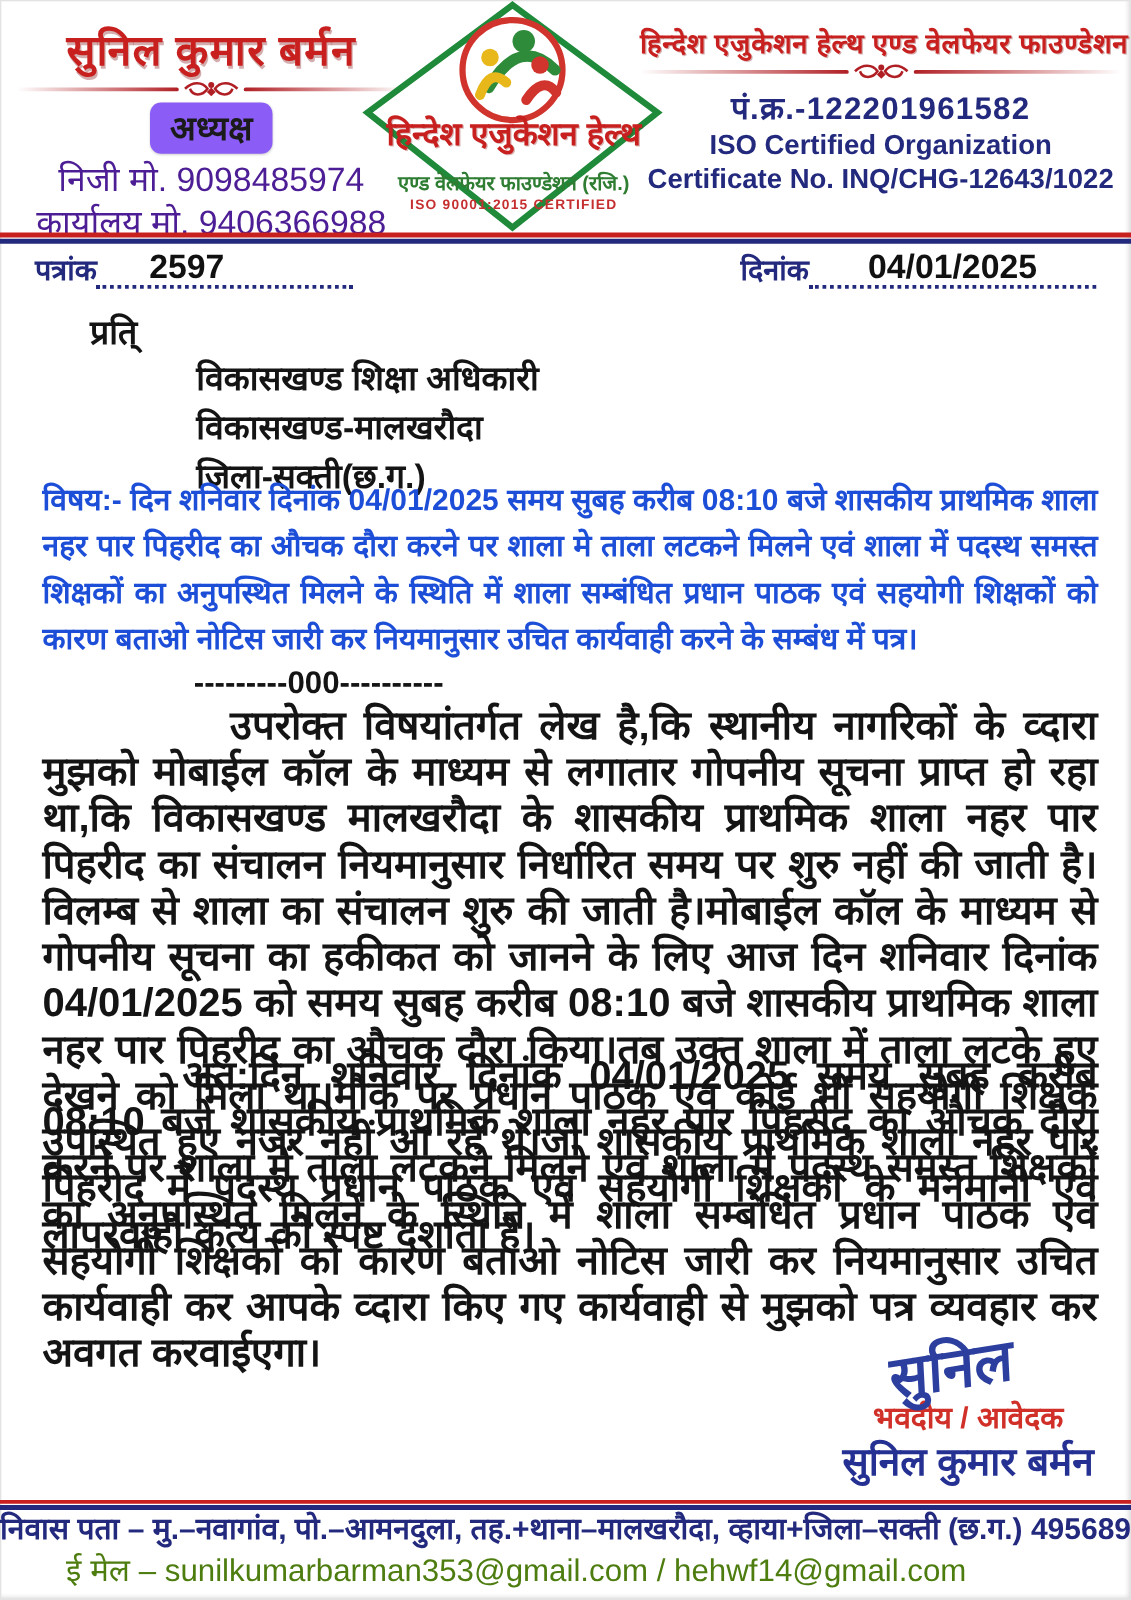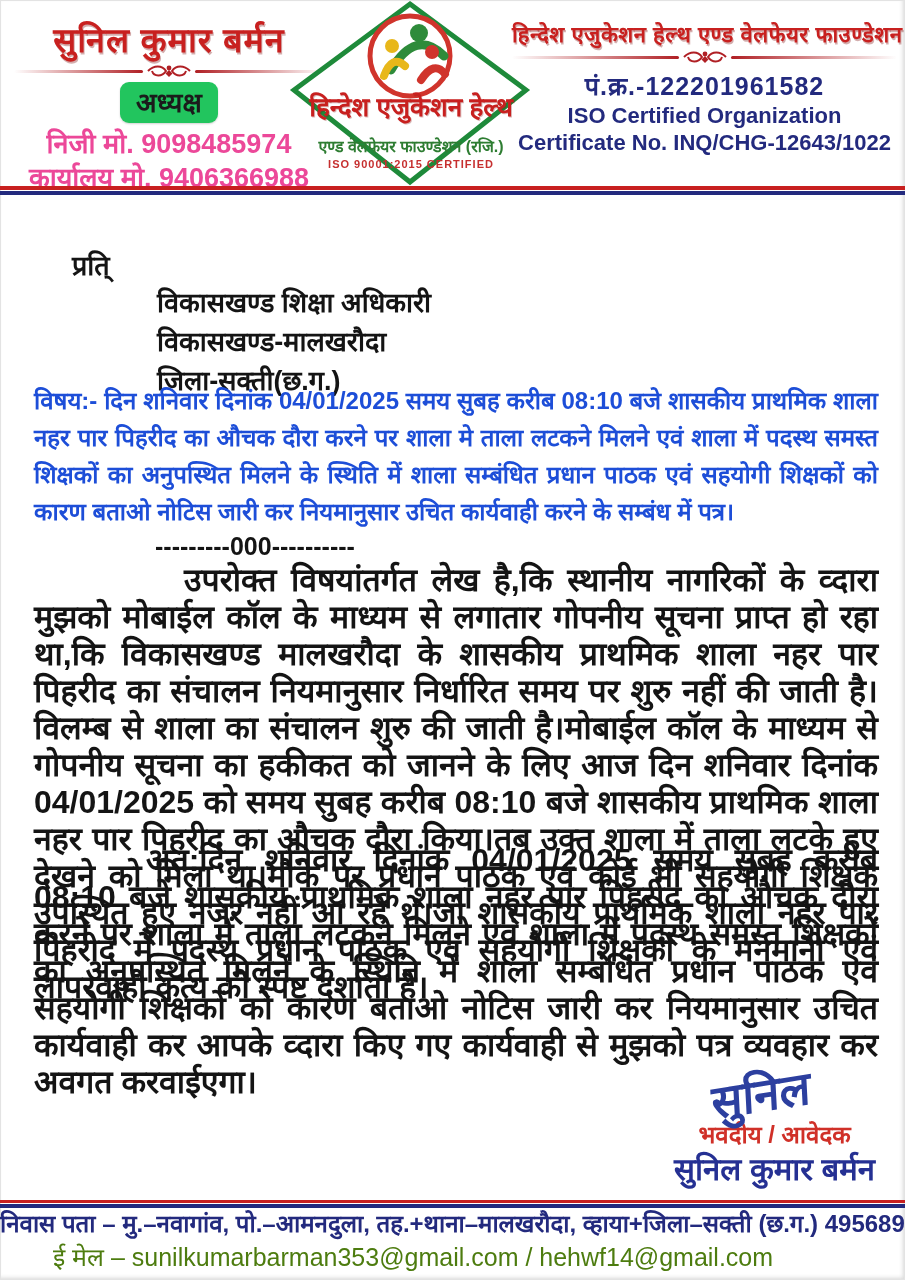--- a/index.html
+++ b/index.html
@@ -11,23 +11,23 @@
   
   .letterhead{position:absolute;top:0;left:0;width:905px;height:186px;}
   .lh-left{position:absolute;left:14px;top:16px;width:310px;text-align:center;}
   .lh-name{font-size:34px;font-weight:800;color:#c8201f;letter-spacing:1px;
            text-shadow:1px 2px 0 rgba(130,20,20,.35);}
   .orn-row{display:flex;align-items:center;justify-content:center;margin:2px 0 4px 0;}
   .orn-line{height:3px;flex:1;border-radius:2px;}
   .orn-left{background:linear-gradient(to right,rgba(176,31,36,0),#b01f24);}
   .orn-right{background:linear-gradient(to left,rgba(176,31,36,0),#b01f24);}
   .orn-svg{margin:0 3px;flex:0 0 auto;}
-  .badge{display:inline-block;background:#22c55e;border-radius:9px;padding:1px 16px 3px 16px;
+  .badge{display:inline-block;background:#8b5cf6;border-radius:9px;padding:1px 16px 3px 16px;
          font-size:27px;font-weight:800;color:#1b1b1b;box-shadow:0 1px 2px rgba(0,0,0,.18);}
-  .phone{font-size:27px;font-weight:700;color:#ec4899;line-height:34px;white-space:nowrap;}
+  .phone{font-size:27px;font-weight:400;color:#4c1d95;line-height:34px;white-space:nowrap;}
   .lh-center{position:absolute;left:288px;top:0;width:245px;height:234px;}
   .lh-center svg.emblem{position:absolute;left:0;top:0;}
   .logo-text{position:absolute;left:-42px;top:88px;width:330px;text-align:center;}
   .logo-l1{font-size:26px;font-weight:800;color:#c8201f;white-space:nowrap;
            text-shadow:1px 1px 0 rgba(130,20,20,.3);}
   .logo-l2{font-size:16px;font-weight:800;color:#2e7d32;white-space:nowrap;margin-top:11px;}
   .logo-l3{font-size:11px;font-weight:800;color:#c62f2f;letter-spacing:1px;white-space:nowrap;margin-top:1px;}
   .lh-right{position:absolute;left:512px;top:18px;width:385px;text-align:center;}
   .org-name{font-size:22px;font-weight:800;color:#c8201f;white-space:nowrap;letter-spacing:.5px;
             text-shadow:1px 1.5px 0 rgba(130,20,20,.35);}
@@ -134,20 +134,30 @@
       <div class="iso-line">ISO Certified Organization</div>
       <div class="cert-line">Certificate No. INQ/CHG-12643/1022</div>
     </div>
   </div>
 
   <div class="rule rule-top">
     <div class="r-red"></div>
     <div class="r-blue"></div>
   </div>
 
+  <div class="meta-row">
+    <div class="meta-item">
+      <span class="meta-label">पत्रांक</span>
+        <span class="dotted no">2597</span>
+    </div>
+    <div class="meta-item">
+      <span class="meta-label">दिनांक</span>
+        <span class="dotted date">04/01/2025</span>
+    </div>
+  </div>
 
   <div class="recipient">
     <div class="salutation">प्रति्</div>
     <div class="recip-line">विकासखण्ड शिक्षा अधिकारी</div>
     <div class="recip-line">विकासखण्ड-मालखरौदा</div>
     <div class="recip-line">जिला-सक्ती(छ.ग.)</div>
   </div>
 
   <p class="subject"><span>विषय:-</span> <span>दिन शनिवार दिनांक 04/01/2025 समय सुबह करीब 08:10 बजे शासकीय प्राथमिक शाला नहर पार पिहरीद का औचक दौरा करने पर शाला मे ताला लटकने मिलने एवं शाला में पदस्थ समस्त शिक्षकों का अनुपस्थित मिलने के स्थिति में शाला सम्बंधित प्रधान पाठक एवं सहयोगी शिक्षकों को कारण बताओ नोटिस जारी कर नियमानुसार उचित कार्यवाही करने के सम्बंध में पत्र।</span></p>
 

